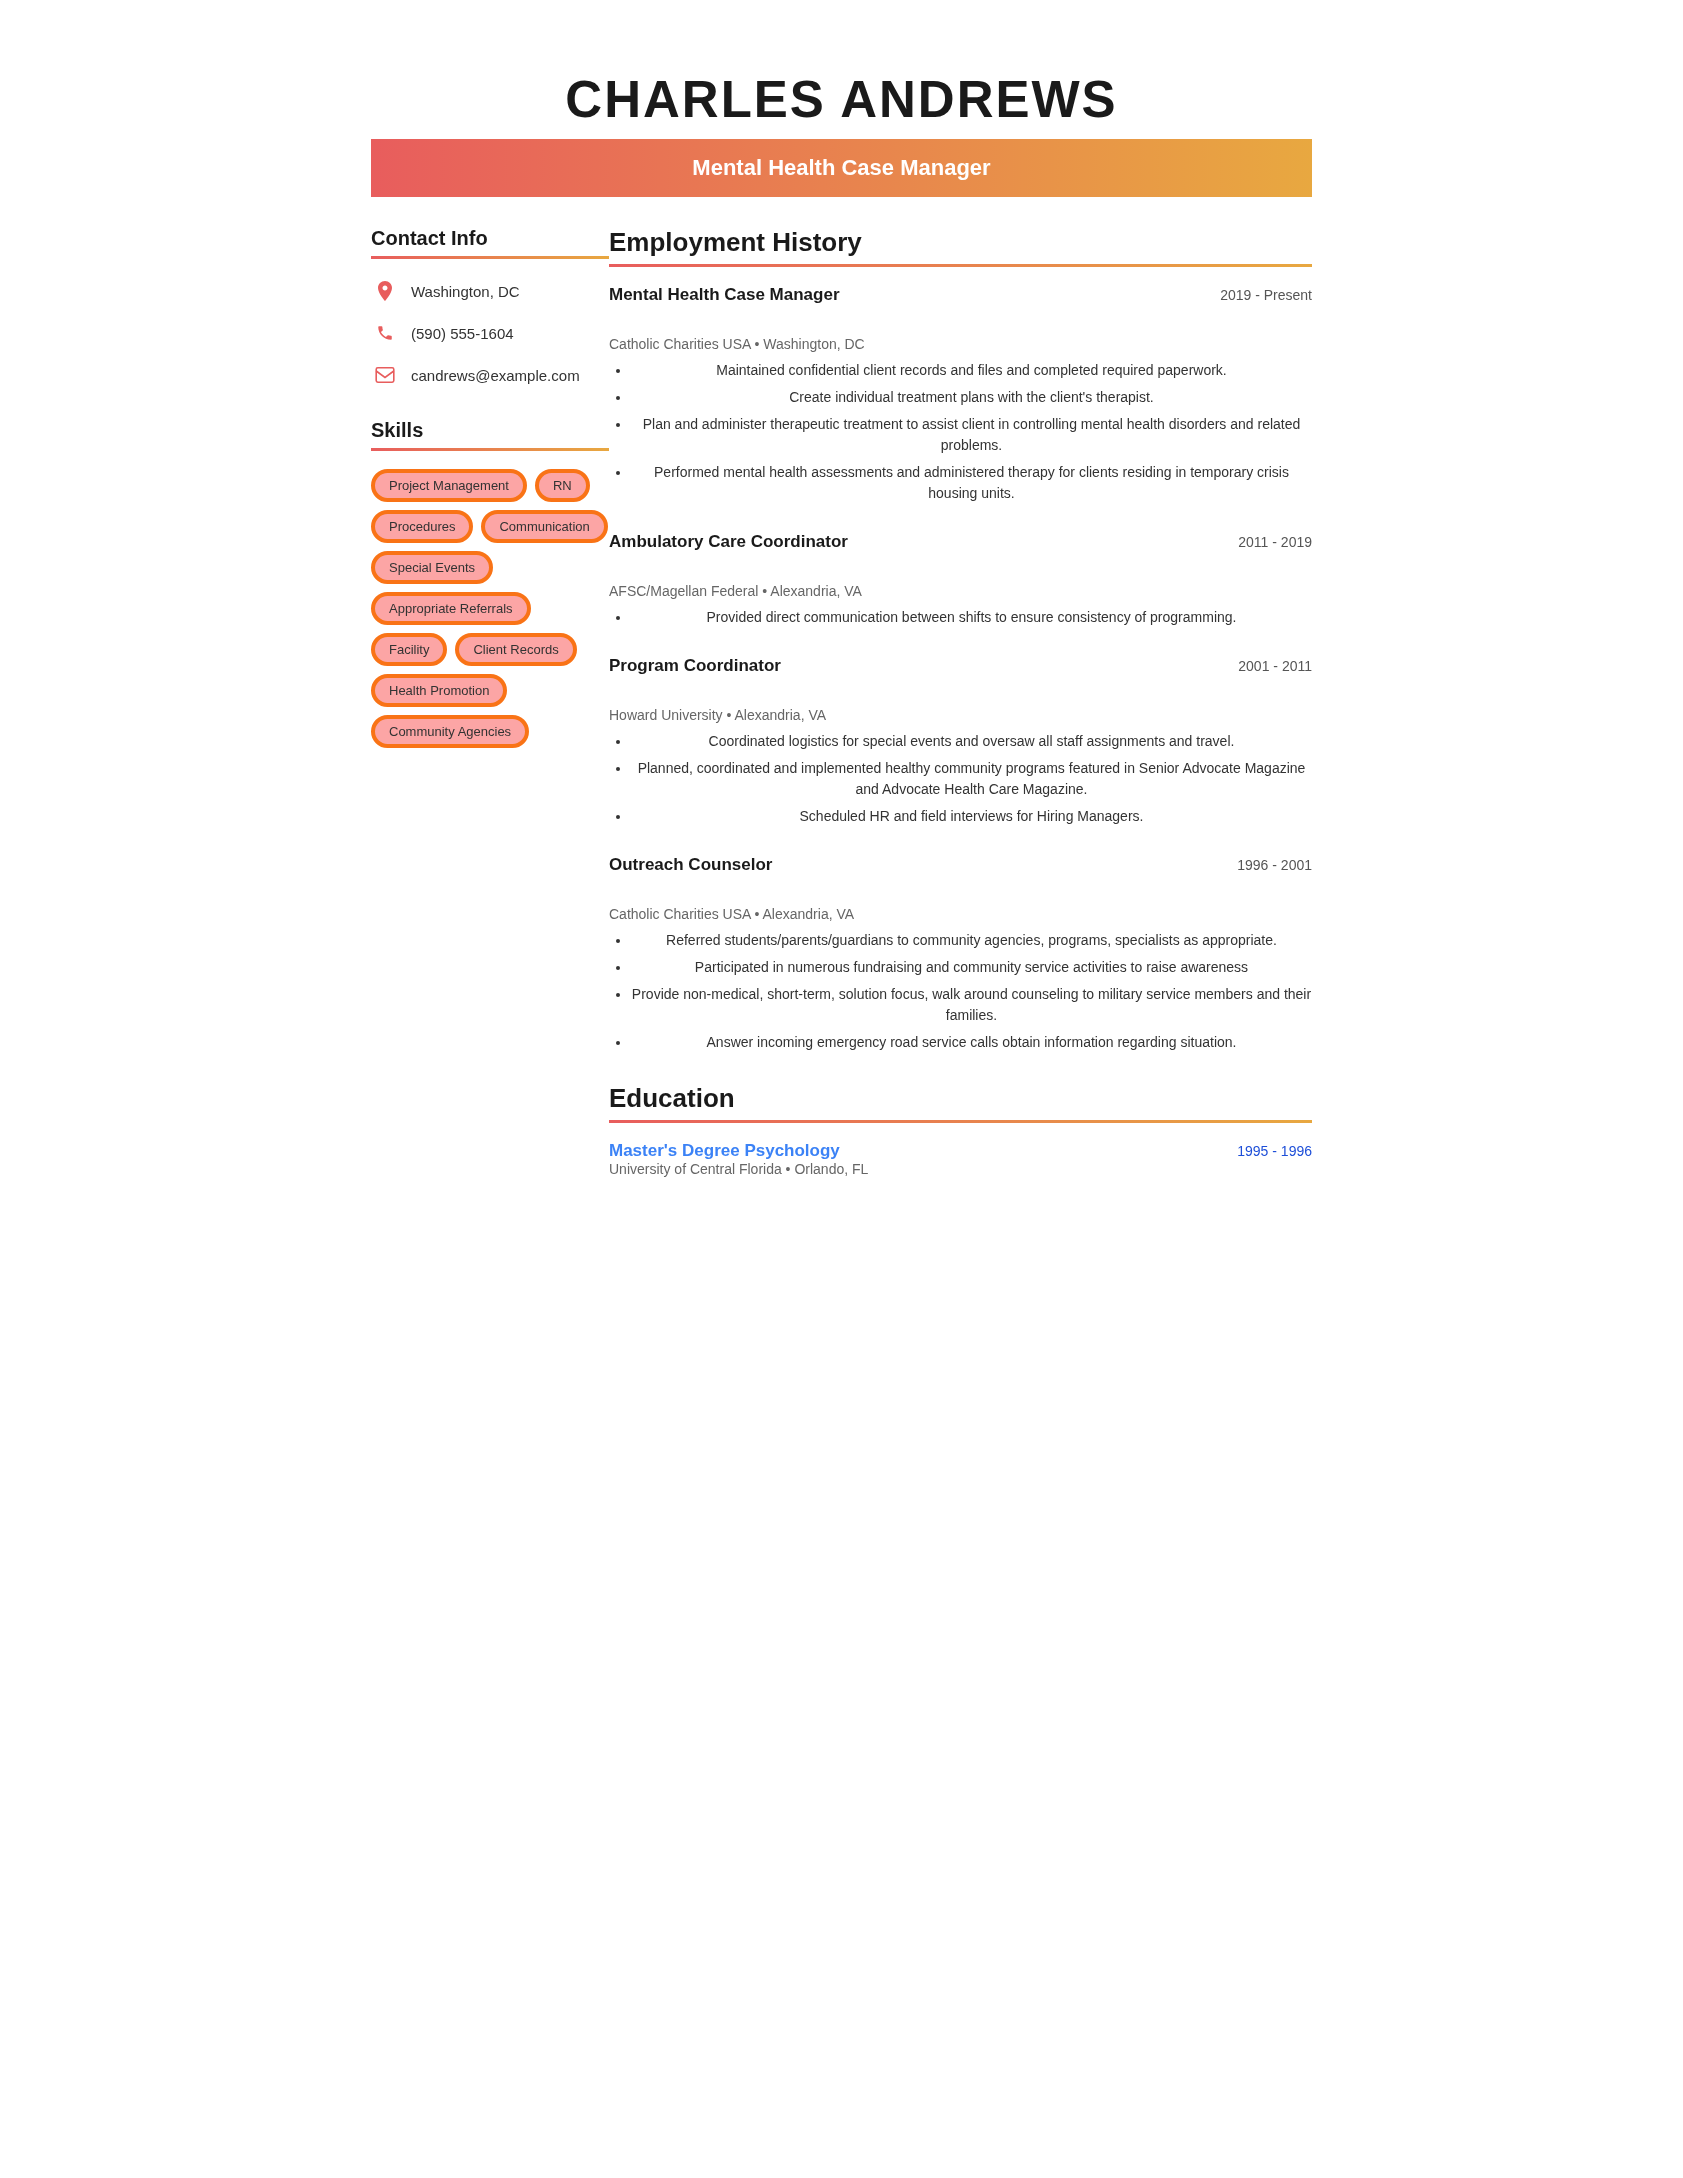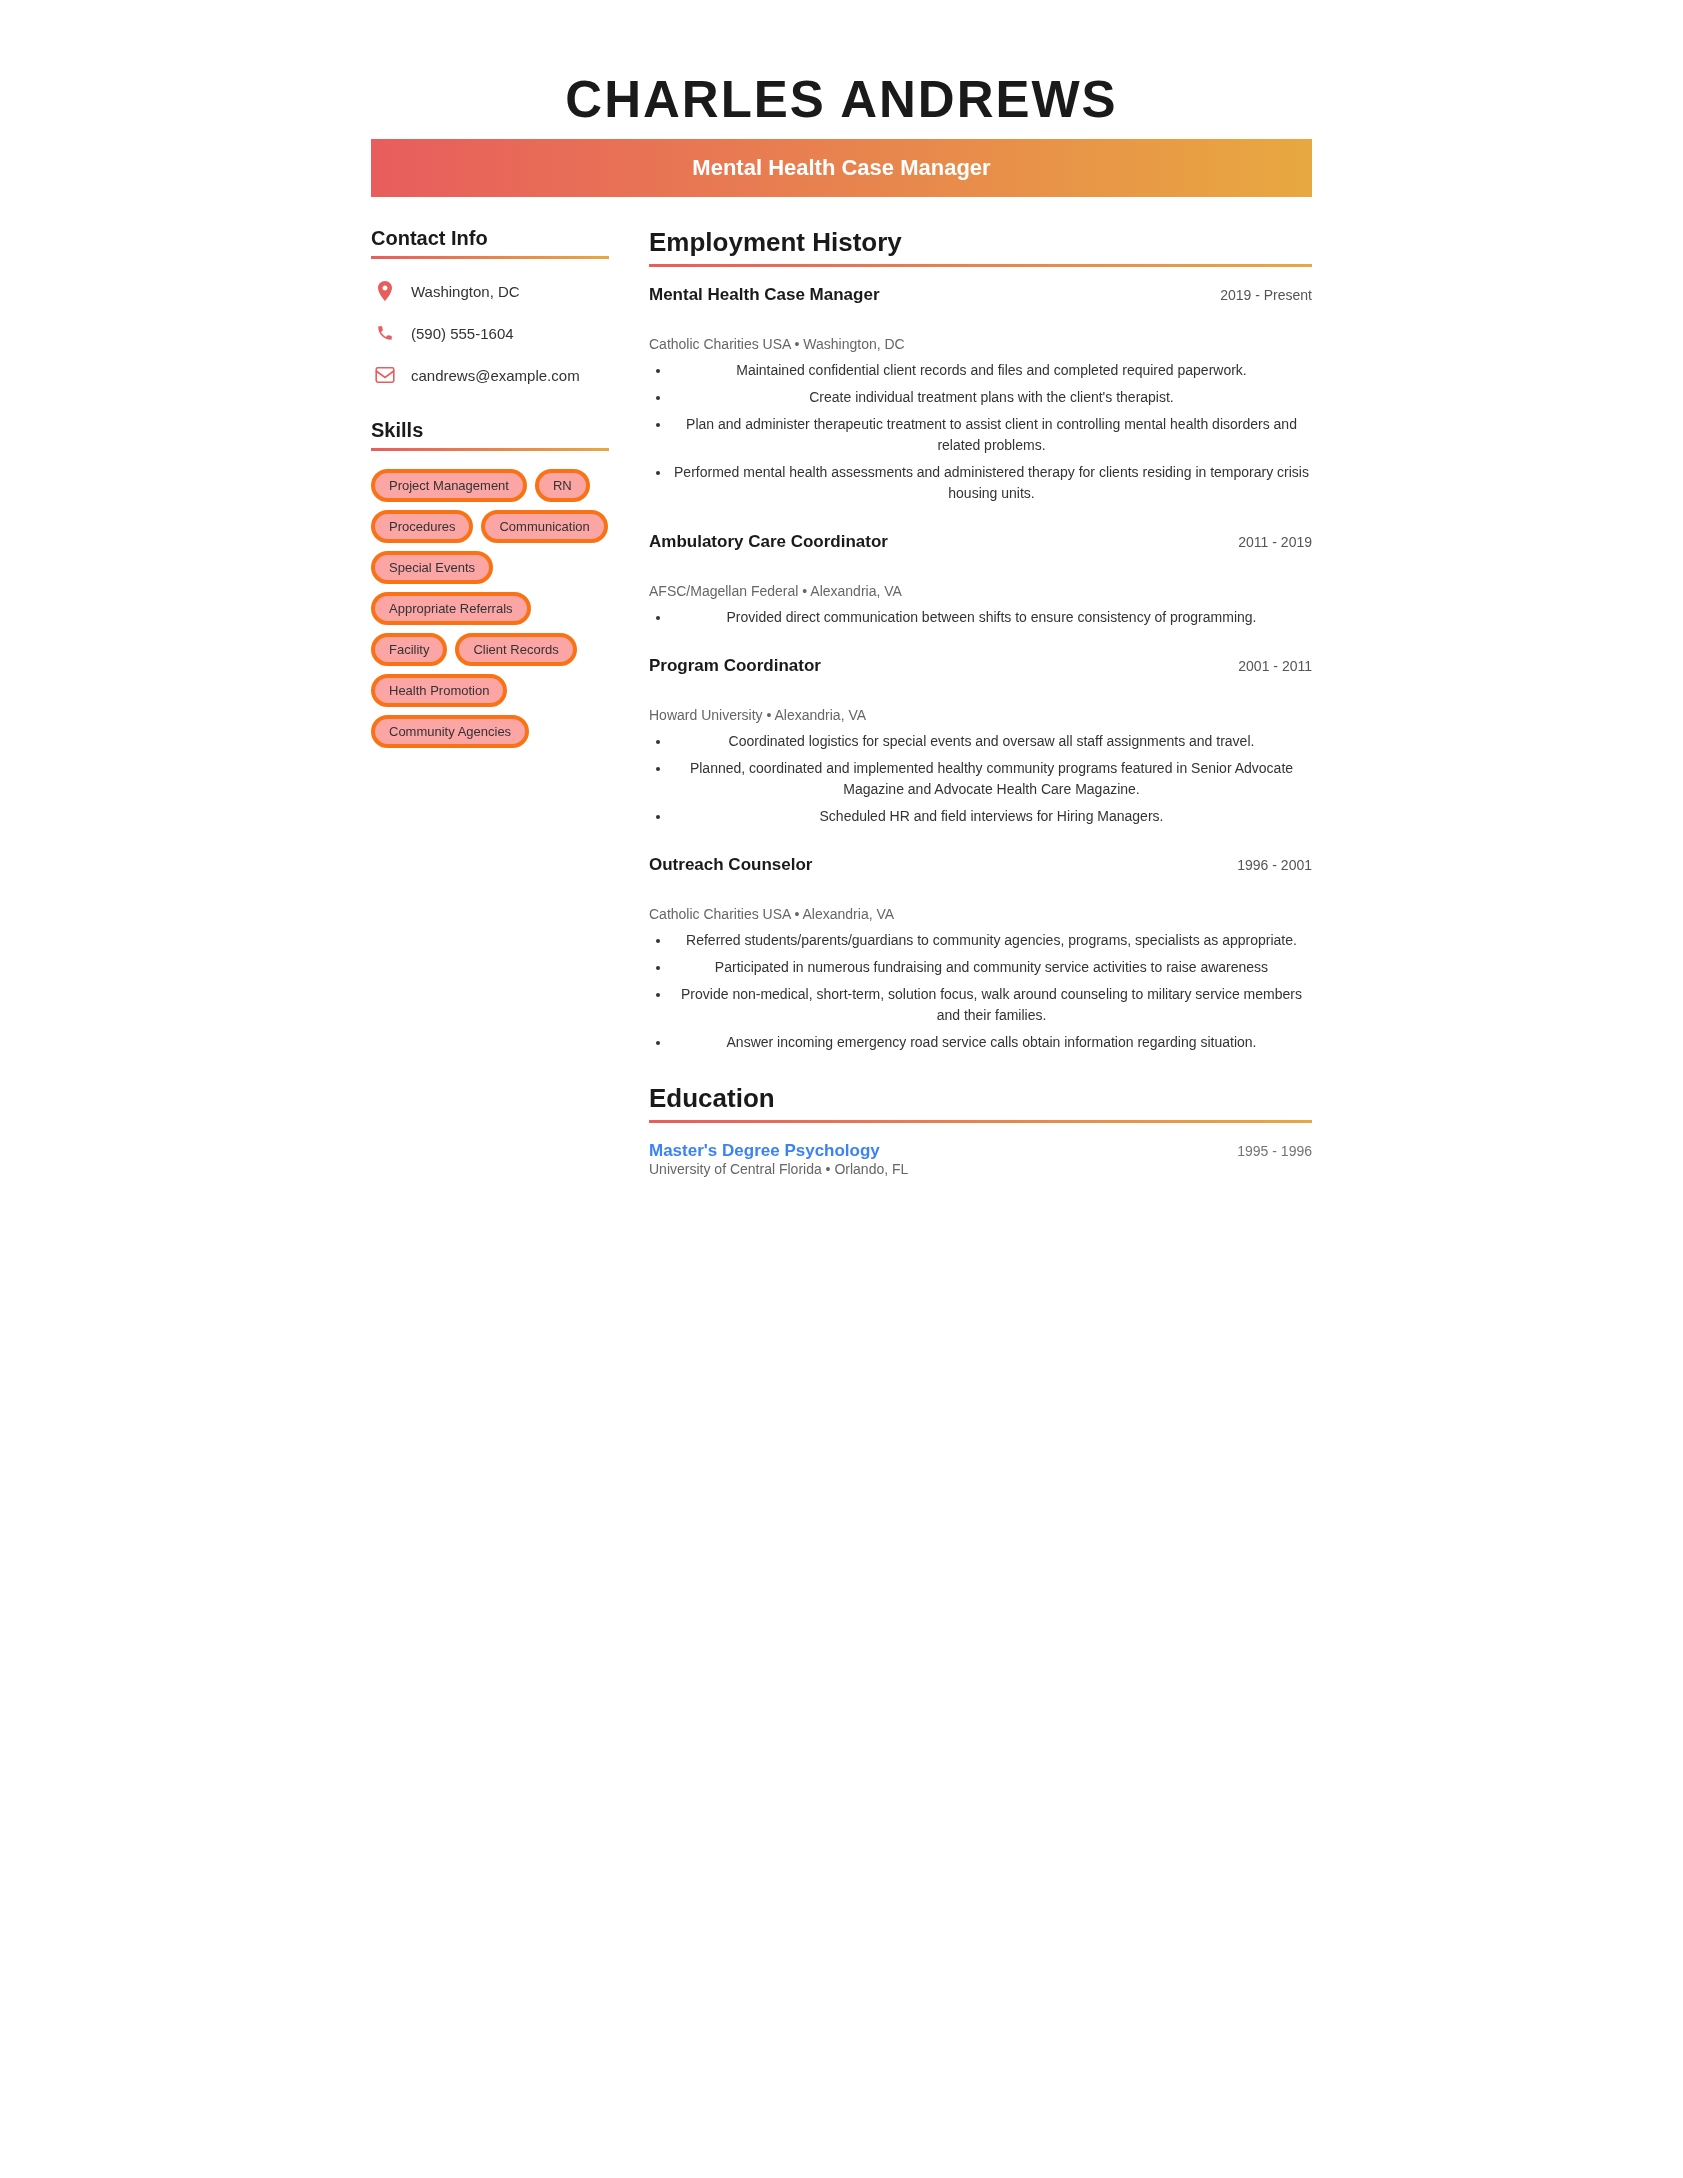--- a/index.html
+++ b/index.html
@@ -31,21 +31,20 @@
     }
     .header-title-bar span {
       color: #fff;
       font-size: 22px;
       font-weight: 600;
       display: block;
       text-align: center;
     }
     .main-layout {
       display: flex;
-      gap: 40px;
       align-items: flex-start;
     }
     .sidebar {
       width: 238px;
       flex-shrink: 0;
     }
     .main-content {
       flex: 1;
     }
     .section-title {
@@ -137,21 +136,21 @@
       justify-content: space-between;
       align-items: baseline;
     }
     .edu-title {
       font-size: 17px;
       font-weight: 800;
       color: #3b82f6;
     }
     .edu-dates {
       font-size: 14px;
-      color: #737373;
+      color: #1d4ed8;
     }
     .edu-school {
       font-size: 14px;
       color: #666;
     }
     .sidebar-section-title {
       font-size: 20px;
       font-weight: 800;
       color: #1a1a1a;
       margin-bottom: 6px;

